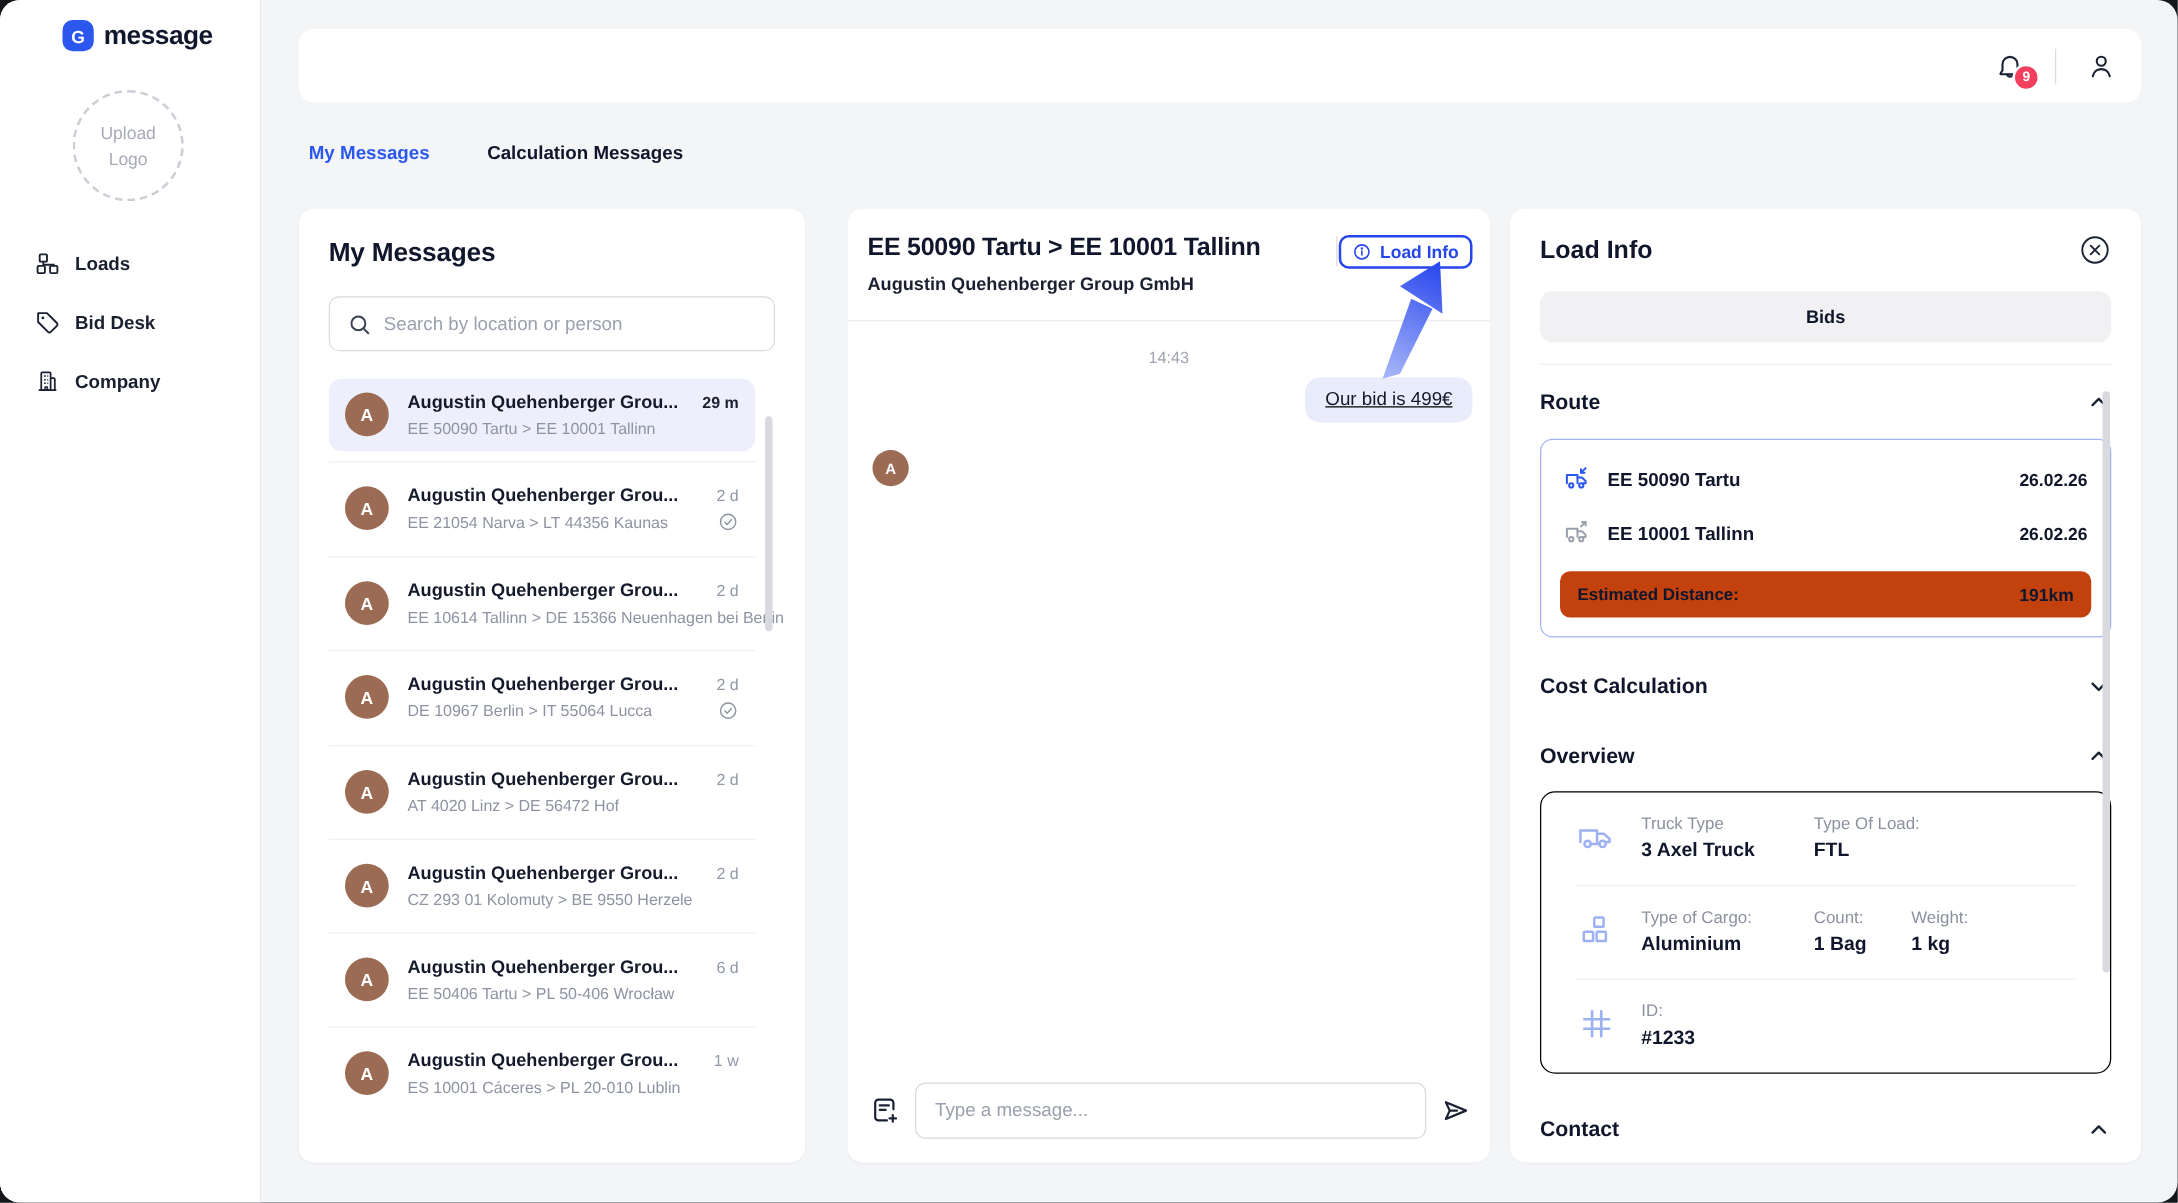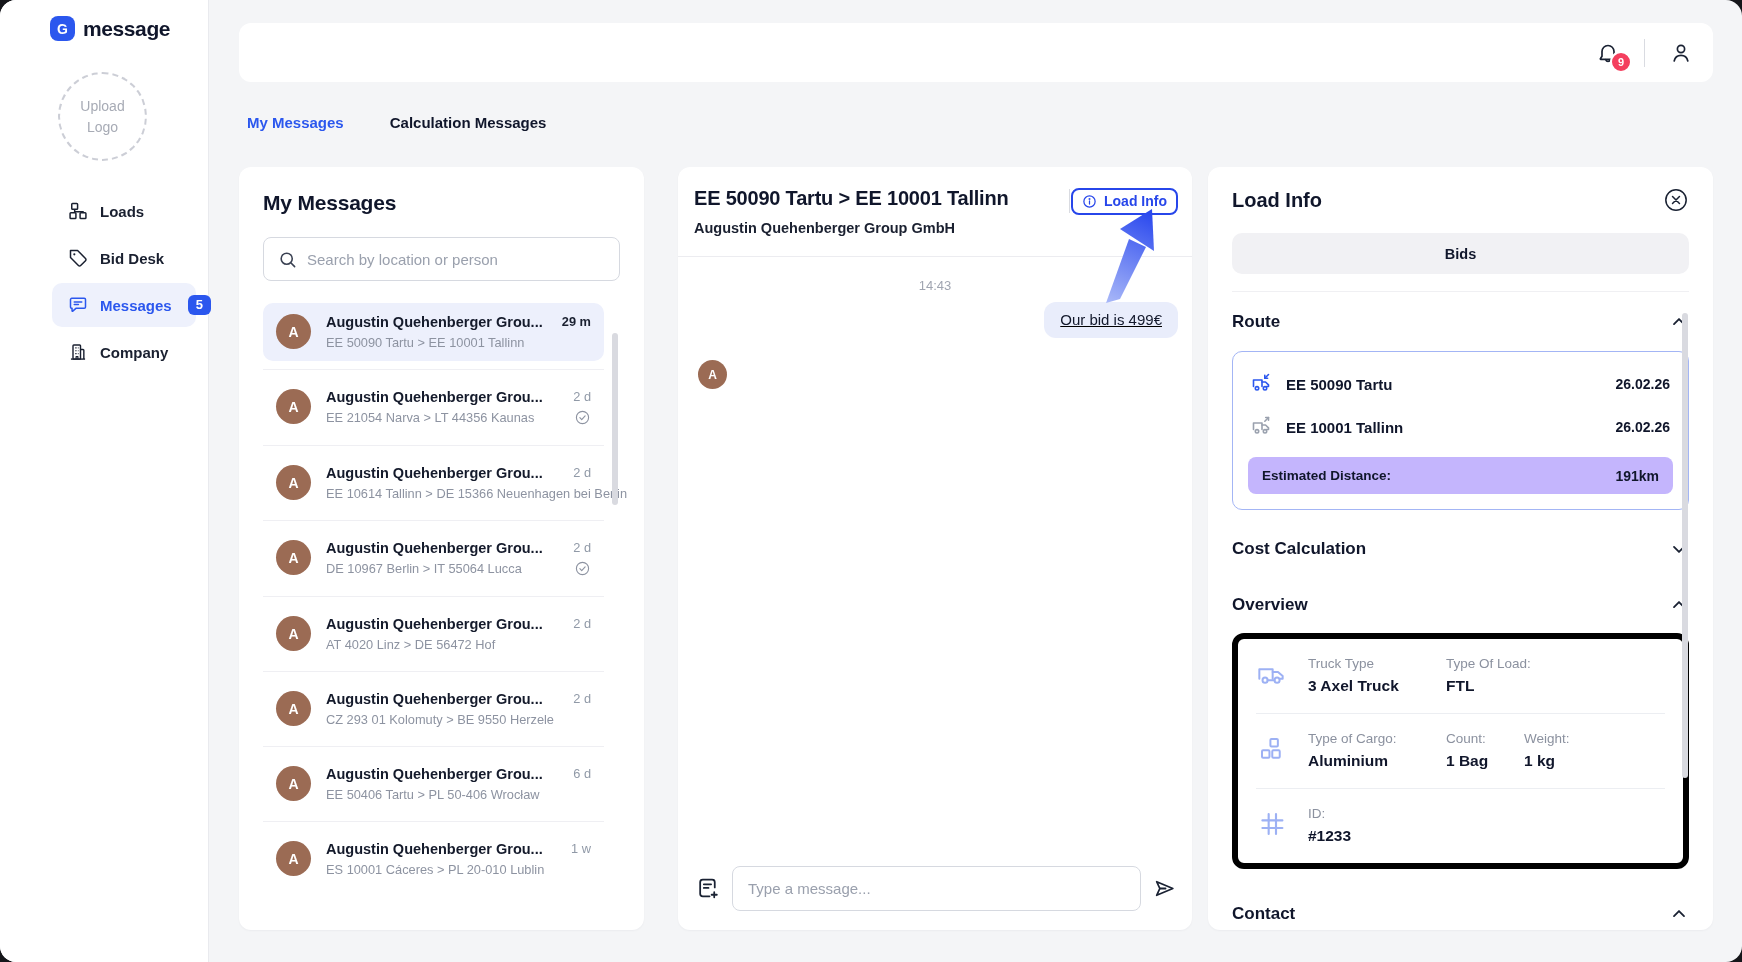--- a/index.html
+++ b/index.html
@@ -6,21 +6,21 @@
   html,body { width:1742px; height:962px; background:#15161a; font-family:"Liberation Sans","DejaVu Sans",sans-serif; }
   .screen { position:absolute; inset:0; width:1742px; height:962px; background:#f4f5f7; border-radius:16px; overflow:hidden; }
 
   
   .sidebar { position:absolute; left:0; top:0; bottom:0; width:209px; background:#ffffff; border-right:1px solid #e9eaee; }
   .brand { position:absolute; left:50px; top:16px; display:flex; align-items:center; gap:8px; }
   .brand-mark { width:25px; height:25px; border-radius:8px; background:#2b57ee; color:#fff; font-weight:800; font-size:14px; display:flex; align-items:center; justify-content:center; }
   .brand-name { font-size:21px; font-weight:800; color:#10162b; letter-spacing:-0.4px; }
   .upload-circle { position:absolute; left:58px; top:72px; width:89px; height:89px; border-radius:50%; border:2px dashed #ccced6; display:flex; align-items:center; justify-content:center; text-align:center; cursor:pointer; }
   .upload-circle span { color:#a7abb5; font-size:14px; line-height:1.45; width:60px; }
-  .nav { position:absolute; left:0; right:0; top:186px;margin-left:40px; }
+  .nav { position:absolute; left:0; right:0; top:186px; }
   .nav-item { display:flex; align-items:center; gap:12px; height:44px; margin:3px 12px; padding:0 16px; border-radius:10px; color:#1a2030; font-size:15px; font-weight:700; cursor:pointer; }
   .nav-item svg { width:20px; height:20px; flex:0 0 auto; }
   .nav-item.active { background:#eef1fc; color:#2b57ee; }
   .nav-badge { margin-left:4px; background:#2b57ee; color:#fff; font-size:13px; font-weight:700; border-radius:6px; padding:2px 8px; line-height:16px; }
 
   
   .topbar { position:absolute; left:239px; top:23px; width:1474px; height:59px; background:#fff; border-radius:12px; }
   .topbar-right { position:absolute; right:18px; top:0; height:100%; display:flex; align-items:center; gap:22px; }
   .icon-btn { position:relative; width:28px; height:28px; display:flex; align-items:center; justify-content:center; color:#1a2233; cursor:pointer; }
   .icon-btn svg { width:24px; height:24px; }
@@ -100,26 +100,26 @@
   .route-head { margin-top:20px; }
   .route-card { margin-top:19px; border:1px solid #a3b5f5; border-radius:10px; padding:14px 15px 15px 15px; }
   .stop-row { display:flex; align-items:center; gap:11px; padding:6px 3px; }
   .stop-row + .stop-row { margin-top:7px; }
   .stop-ico { width:24px; height:24px; flex:0 0 auto; }
   .stop-ico svg { width:24px; height:24px; }
   .stop-ico.pickup { color:#2b57ee; }
   .stop-ico.delivery { color:#9aa1ae; }
   .stop-loc { flex:1; font-size:15px; font-weight:800; color:#10162b; }
   .stop-date { font-size:14px; font-weight:600; color:#10162b; }
-  .dist-row { margin-top:12px; background:#c4b5fd; border-radius:8px; height:37px; display:flex; align-items:center; justify-content:space-between; padding:0 14px; }
+  .dist-row { margin-top:12px; background:#c2410c; border-radius:8px; height:37px; display:flex; align-items:center; justify-content:space-between; padding:0 14px; }
   .dist-label { font-size:13.5px; font-weight:600; color:#10162b; }
   .dist-value { font-size:14px; font-weight:800; color:#10162b; }
   .cost-head { margin-top:29px; }
   .ov-head { margin-top:36px; }
-  .ov-card { margin-top:18px; border:6px solid #000000; border-radius:12px; padding:0 18px; }
+  .ov-card { margin-top:18px; border:1px solid #000000; border-radius:12px; padding:0 28px; }
   .ov-row { display:flex; align-items:flex-start; gap:20px; padding:17px 0 18px 0; }
   .ov-row + .ov-row { border-top:1px solid #eceef2; }
   .ov-ico { width:32px; height:32px; color:#9db1f4; flex:0 0 auto; margin-top:2px; }
   .ov-ico svg { width:32px; height:32px; }
   .ov-col { display:flex; flex-direction:column; gap:6px; }
   .ov-label { font-size:13.5px; color:#8b919f; }
   .ov-value { font-size:15.5px; font-weight:800; color:#10162b; }
   .w1 { width:118px; } .w2 { width:58px; }
   .contact-head { margin-top:35px; }
 </style>
@@ -145,28 +145,20 @@
             <path d="M8 10v3h10v1.5"></path>
           </svg>
         <span>Loads</span>
       </div>
       <div class="nav-item">
         <svg viewBox="0 0 24 24" fill="none" stroke="currentColor" stroke-width="1.8" stroke-linejoin="round">
             <path d="M3 3h8.5L21 12.5a1.9 1.9 0 0 1 0 2.7l-5.8 5.8a1.9 1.9 0 0 1-2.7 0L3 11.5V3z"></path>
             <circle cx="7.6" cy="7.6" r="1.3" fill="currentColor" stroke="none"></circle>
           </svg>
         <span>Bid Desk</span>
-      </div>
-      <div class="nav-item active">
-        <svg viewBox="0 0 24 24" fill="none" stroke="currentColor" stroke-width="1.8" stroke-linejoin="round" stroke-linecap="round">
-            <path d="M4.5 4h15A1.5 1.5 0 0 1 21 5.5v9a1.5 1.5 0 0 1-1.5 1.5H9.5l-3.8 3.4a.5.5 0 0 1-.84-.37V16H4.5A1.5 1.5 0 0 1 3 14.5v-9A1.5 1.5 0 0 1 4.5 4z"></path>
-            <path d="M7.5 8.5h9M7.5 11.5h5"></path>
-          </svg>
-        <span>Messages</span>
-        <span class="nav-badge">5</span>
       </div>
       <div class="nav-item">
         <svg viewBox="0 0 24 24" fill="none" stroke="currentColor" stroke-width="1.7" stroke-linejoin="round">
             <rect x="6" y="3.5" width="9" height="17" rx="1"></rect>
             <path d="M15 9h3a1 1 0 0 1 1 1v10.5"></path>
             <path d="M3.5 20.5h17"></path>
             <path d="M8.7 7h1.6M11.8 7h.9M8.7 10.5h1.6M11.8 10.5h.9M8.7 14h1.6M11.8 14h.9" stroke-width="1.4"></path>
             <path d="M9.7 20.5v-3h2.2v3" stroke-width="1.4"></path>
           </svg>
         <span>Company</span>

